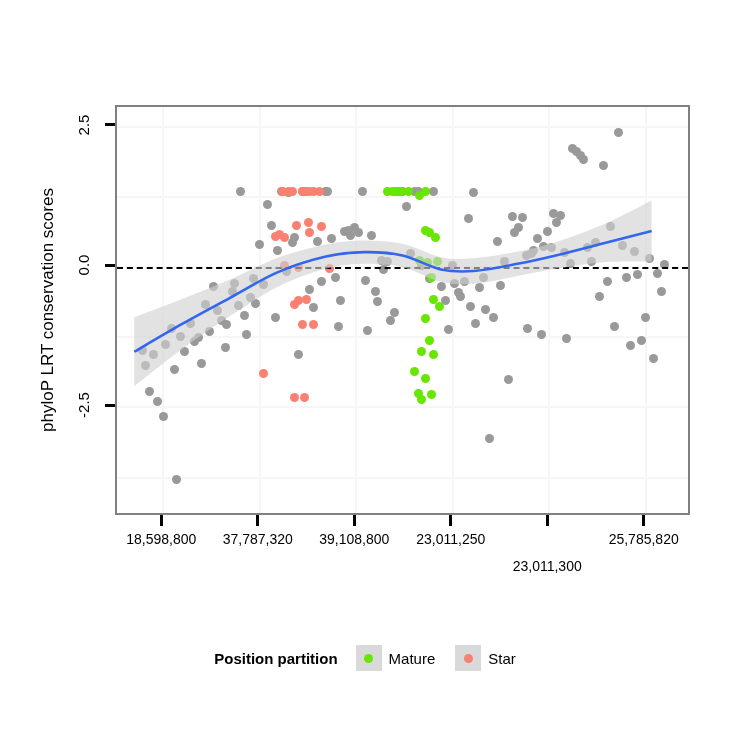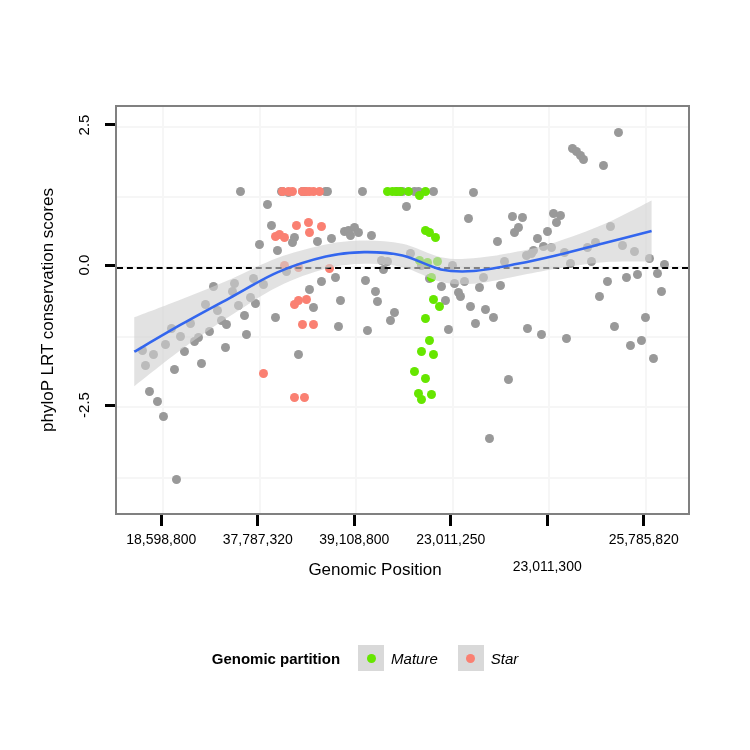--- a/index.html
+++ b/index.html
@@ -56,21 +56,21 @@
         margin-left:0;margin-top:410px;
         text-align:center;font-size:17px;white-space:nowrap;}
 
   
   .legend{position:absolute;left:0;right:0;top:643px;height:30px;
      display:flex;align-items:center;justify-content:center;gap:0px;}
   .legend-title{font-size:15px;font-weight:bold;margin-right:18px;}
   .legend-key{width:26px;height:26px;background:#d9d9d9;
      display:flex;align-items:center;justify-content:center;margin-right:7px;}
   .legend-key > span{width:9px;height:9px;border-radius:50%;display:block;}
-  .legend-item{display:flex;align-items:center;margin-right:20px;font-style:italic;}
+  .legend-item{display:flex;align-items:center;margin-right:20px;}
   .legend-label{font-size:15px;}
 </style>
 </head>
 <body>
 
 <div id="root">
 
 
   <div class="panel">
     <div id="grid-layer">
@@ -320,25 +320,24 @@
       <div class="xtick" style="left: 352.762px;"></div>
       <div class="xlab" style="left: 354.262px;">39,108,800</div>
       <div class="xtick" style="left: 449.238px;"></div>
       <div class="xlab" style="left: 450.738px;">23,011,250</div>
       <div class="xtick" style="left: 545.715px;"></div>
       <div class="xlab" style="left: 547.215px; margin-top: 27px;">23,011,300</div>
       <div class="xtick" style="left: 642.191px;"></div>
       <div class="xlab" style="left: 643.691px;">25,785,820</div>
     </div>
 
-  <div class="axis-title-x">Genomic Position</div>
   <div class="axis-title-y">phyloP LRT conservation scores</div>
 
   <div class="legend">
-    <div class="legend-title">Genomic partition</div>
+    <div class="legend-title">Position partition</div>
     <div id="legend-items" style="display:flex;align-items:center;">
         <div class="legend-item">
           <div class="legend-key">
             <span style="background: rgb(102, 230, 0);"></span>
           </div>
           <div class="legend-label">Mature</div>
         </div>
         <div class="legend-item">
           <div class="legend-key">
             <span style="background: rgb(250, 128, 114);"></span>

